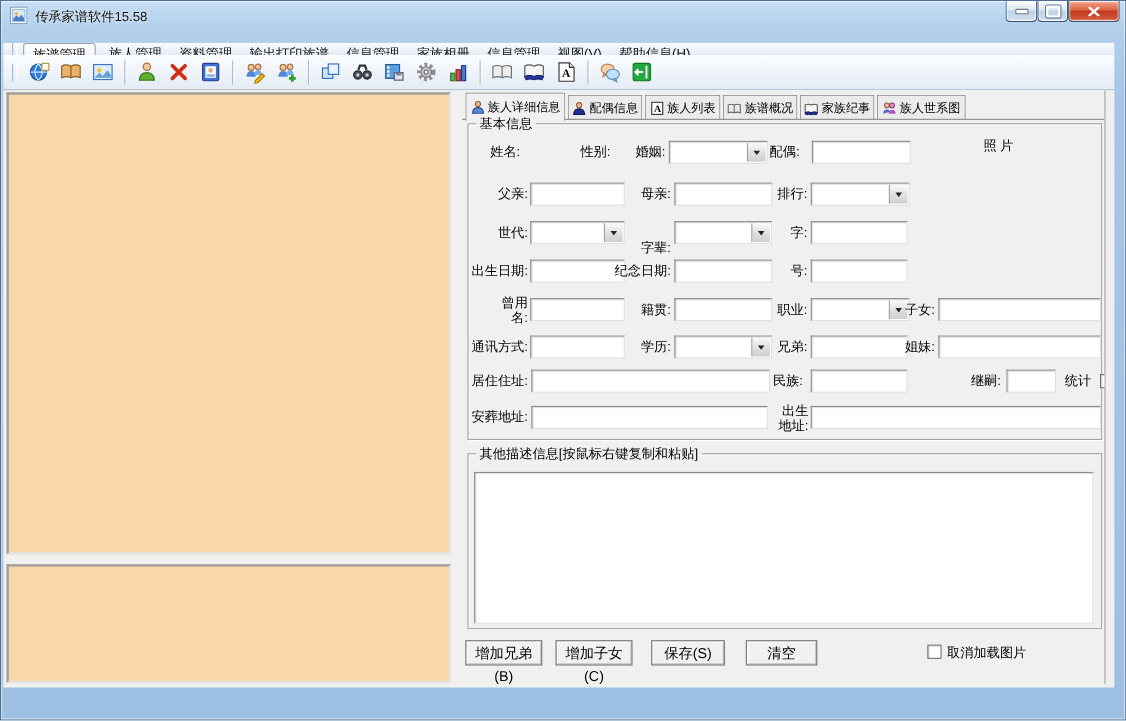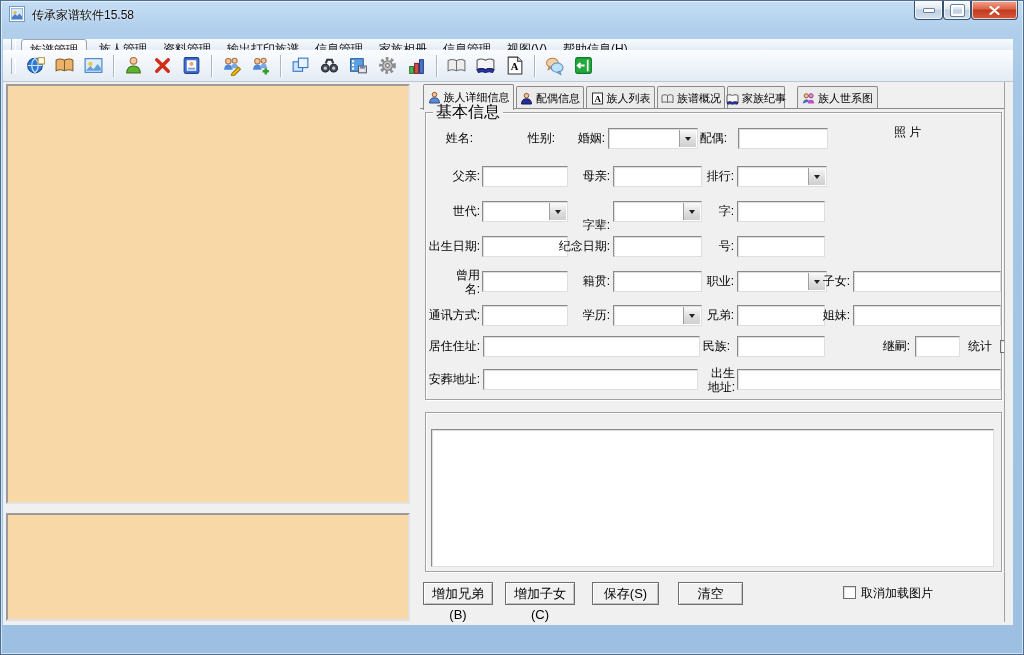--- a/index.html
+++ b/index.html
@@ -29,21 +29,21 @@
   .panel-tan{position:absolute;background:#f8d8a6;border:2px solid;border-color:#9b9b9b #e2e2e2 #e2e2e2 #9b9b9b;box-sizing:border-box}
   .rightpanel{position:absolute;left:417px;top:0;width:585px;height:540px;background:#f0f0f0;overflow:hidden;border-right:1px solid #a3a3a3;box-sizing:border-box}
   
   .tabline{position:absolute;left:0;right:0;top:26px;border-top:1px solid #8a8a8a;z-index:1}
   .tab{position:absolute;box-sizing:border-box;border:1px solid #8a8a8a;border-bottom:none;border-radius:2px 2px 0 0;display:flex;align-items:center;justify-content:center;gap:3px;font-size:11px;white-space:nowrap}
   .tab.active{top:2px;height:26px;background:#f0f0f0;z-index:2}
   .tab.inactive{top:4px;height:23px;background:#ebebeb;z-index:0}
   .tab svg{width:13px;height:13px;flex:none}
   
   .gb{position:absolute;border:1px solid #a2a2a2;box-shadow:1px 1px 0 #fff,inset 1px 1px 0 #fff;box-sizing:border-box}
-  .legend{position:absolute;background:#f0f0f0;padding:0 3px;font-size:16px;z-index:2;line-height:14px}
+  .legend{position:absolute;background:#f0f0f0;padding:0 3px;font-size:12px;z-index:2;line-height:14px}
   .lbl{position:absolute;font-size:12px;line-height:14px;color:#000;text-align:right}
   .tb{position:absolute;background:#fff;border:1px solid;border-color:#8a8a8a #dedede #dedede #8a8a8a;box-shadow:inset 1px 1px 1px rgba(0,0,0,.14);height:21px;box-sizing:border-box;font-size:12px;padding:0 3px;font-family:"Liberation Sans",sans-serif}
   .dd{padding:0}
   .ddbtn{position:absolute;right:1px;top:1px;bottom:1px;width:16px;background:linear-gradient(#fafafa,#dcdcdc 60%,#cfcfcf);border-left:1px solid #9f9f9f;display:flex;align-items:center;justify-content:center}
   .arr{width:0;height:0;border:3.5px solid transparent;border-top:4.5px solid #222;margin-top:4px}
   .photo-box{position:absolute;border:1px solid #8e8e8e;background:#f5f5f5;box-sizing:border-box}
   .upload{position:absolute;left:0;right:0;top:0;height:24px;border-bottom:1px solid #8e8e8e;background:#f0f0f0;text-align:center;font-size:12px;line-height:23px}
   textarea.tb{resize:none;outline:none}
   .btn{position:absolute;background:#f1f1f1;border:1px solid #6f6f6f;box-shadow:inset 1px 1px 0 #fff,inset -1px -1px 0 #c2c2c2;font-size:13px;text-align:center;line-height:21px;height:23px;box-sizing:border-box}
   .cb{position:absolute;width:13px;height:13px;background:#fff;border:1px solid #6f6f6f;box-shadow:inset 1px 1px 1px rgba(0,0,0,.15);box-sizing:border-box}
@@ -259,21 +259,21 @@
           </svg>
         <span>族人列表</span>
       </div>
       <div class="tab inactive" style="left:237px;width:68px">
         <svg viewBox="0 0 13 13">
             <path d="M1 3.5c2-1.2 4-.8 5.5 0C8 2.7 10 2.3 12 3.5v7c-2-.9-4-.6-5.5 0-1.5-.6-3.5-.9-5.5 0z" fill="#ececec" stroke="#666"></path>
             <path d="M6.5 3.5v7" stroke="#666"></path>
           </svg>
         <span>族谱概况</span>
       </div>
-      <div class="tab inactive" style="left:307px;width:58px">
+      <div class="tab inactive" style="left:307px;width:68px">
         <svg viewBox="0 0 13 13">
             <path d="M1 3.5c2-1.2 4-.8 5.5 0C8 2.7 10 2.3 12 3.5v7c-2-.9-4-.6-5.5 0-1.5-.6-3.5-.9-5.5 0z" fill="#f6f6f6" stroke="#555"></path>
             <path d="M1 10.5c2-.9 4-.6 5.5 0 1.5-.6 3.5-.9 5.5 0l-.8 1.7c-1.6-.6-3.2-.5-4.7 0-1.5-.5-3.1-.6-4.7 0z" fill="#2838b0" stroke="#18206a"></path>
           </svg>
         <span>家族纪事</span>
       </div>
       <div class="tab inactive" style="left:377px;width:81px">
         <svg viewBox="0 0 13 13">
             <circle cx="4.3" cy="3.8" r="2.1" fill="#f0c098" stroke="#9a5a30"></circle>
             <circle cx="9" cy="3.8" r="2.1" fill="#e890d8" stroke="#8a3a80"></circle>
@@ -365,20 +365,21 @@
       <input class="tb" style="left: 495px; top: 254px; width: 45px;">
       <span class="lbl" style="left:548px;top:257px;width:28px;text-align:left">统计</span>
       <span class="cb" style="left:580px;top:258px"></span>
 
       <span class="lbl" style="left:2px;top:290px;width:58px">安葬地址:</span>
       <input class="tb" style="left: 63px; top: 287px; width: 215px;">
       <span class="lbl" style="left:285px;top:284px;width:30px">出生地址:</span>
       <input class="tb" style="left: 317px; top: 287px; width: 264px;">
 
       <div class="gb" style="left:5px;top:330px;width:577px;height:160px"></div>
+      <span class="legend" style="left:13px;top:323px">其他描述信息[按鼠标右键复制和粘贴]</span>
       <textarea class="tb" style="left: 11px; top: 347px; width: 563px; height: 138px;"></textarea>
 
       <div class="btn" style="left:3px;top:500px;width:70px">增加兄弟(B)</div>
       <div class="btn" style="left:85px;top:500px;width:70px">增加子女(C)</div>
       <div class="btn" style="left:172px;top:500px;width:67px">保存(S)</div>
       <div class="btn" style="left:258px;top:500px;width:65px">清空</div>
       <span class="cb" style="left:423px;top:504px"></span>
       <span class="lbl" style="left:441px;top:504px;width:110px;text-align:left">取消加载图片</span>
     </div>
   </div>

